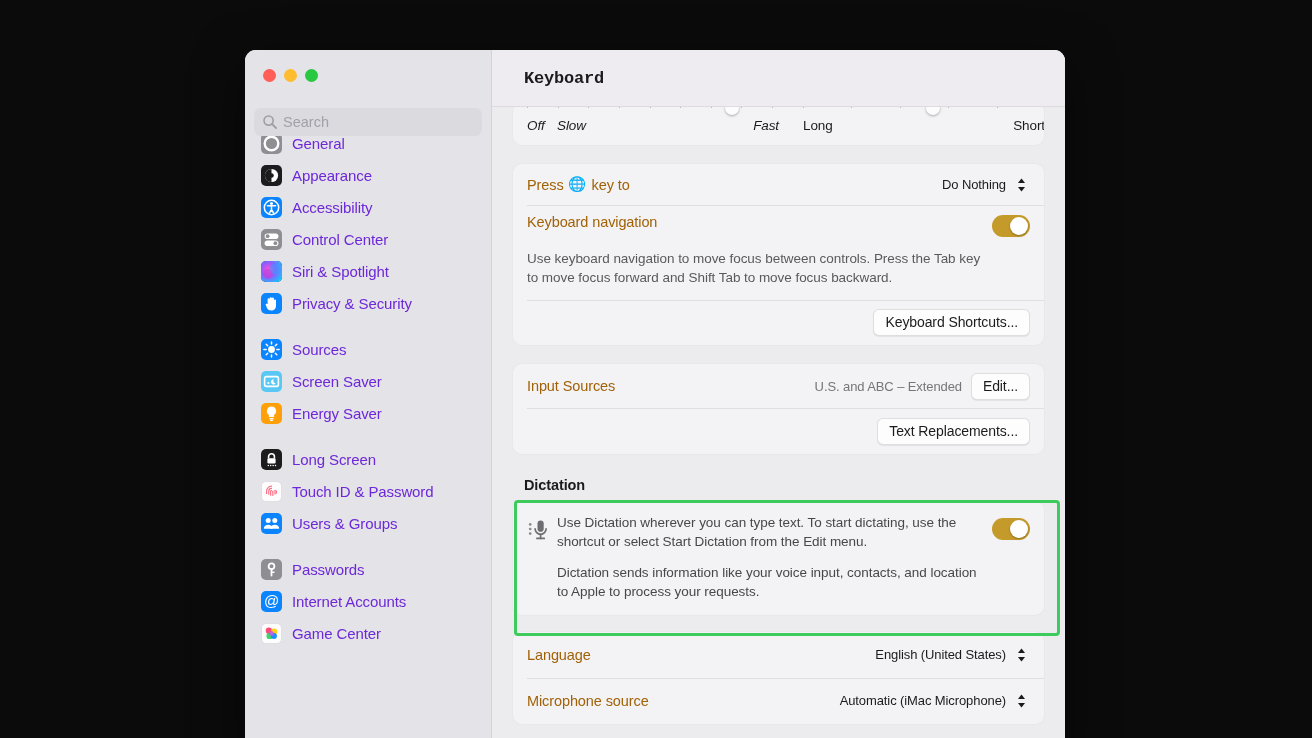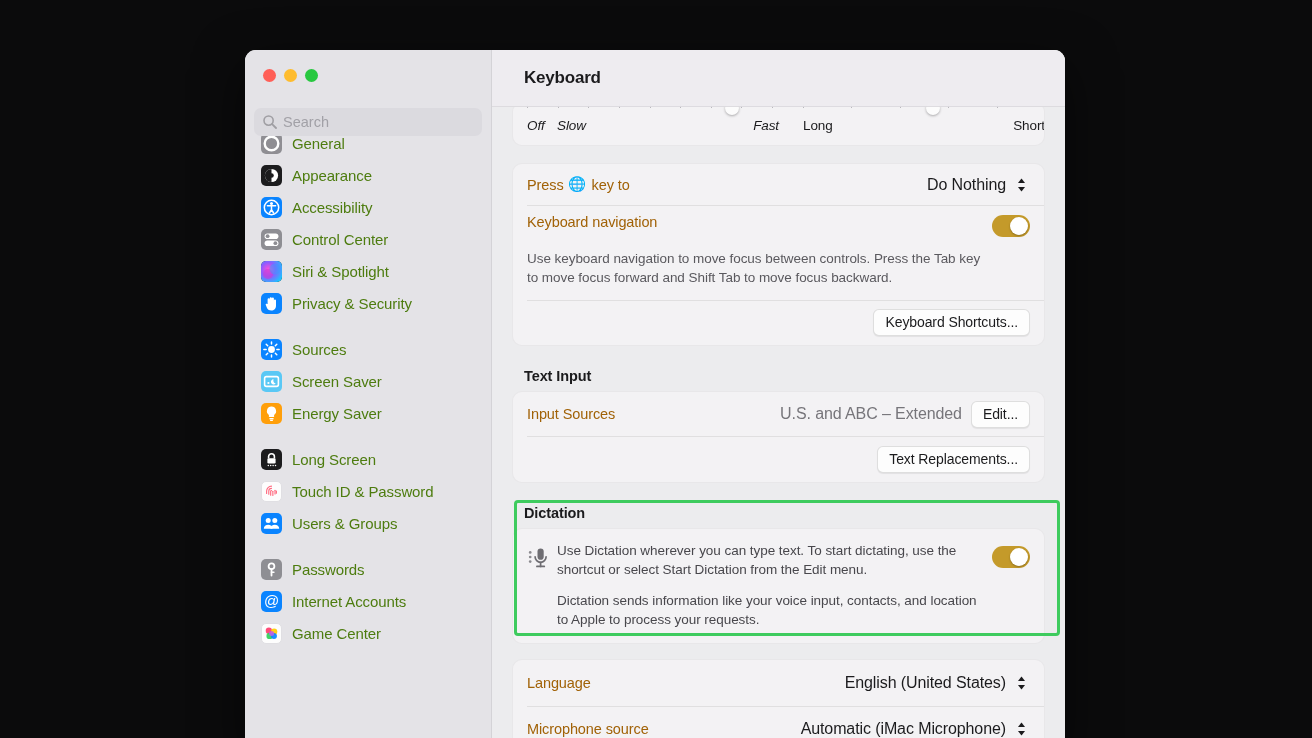--- a/index.html
+++ b/index.html
@@ -81,21 +81,21 @@
     display: flex;
     align-items: center;
     height: 32px;
     padding: 0 7px;
     border-radius: 7px;
     gap: 10px;
     cursor: default;
   }
   .nav-item .label {
     font-size: 15px;
-    color: #4d7c0f;
+    color: #6d28d9;
     letter-spacing: -.1px;
     white-space: nowrap;
   }
   .nav-item.clipped { margin-top: -16px; opacity: .99; }
   .nav-gap { height: 14px; }
 
   .ico {
     width: 21px; height: 21px;
     border-radius: 5px;
     flex: 0 0 21px;
@@ -122,20 +122,21 @@
     display: flex;
     align-items: center;
     padding-left: 32px;
     z-index: 5;
   }
   #titlebar .title {
     font-size: 17px;
     font-weight: 700;
     color: #1b1b1d;
     letter-spacing: -.2px;
+    font-family: Liberation Mono, monospace;
   }
 
   #content {
     position: absolute;
     top: 0; left: 0; right: 0; bottom: 0;
     padding: 0 20px;
   }
 
   .group {
     background: #f3f2f4;
@@ -165,21 +166,21 @@
     height: 1px;
     background: rgba(0,0,0,.08);
   }
   .row .rlabel {
     font-size: 14.5px;
     color: #a16207;
     letter-spacing: -.1px;
   }
   .row .spacer { flex: 1; }
   .row .rvalue {
-    font-size: 16px;
+    font-size: 13px;
     color: #1b1b1d;
     letter-spacing: -.1px;
   }
   .row .rvalue.dim { color: #76757a; }
 
   
   .stepper {
     width: 17px; height: 22px;
     border-radius: 4px;
     margin-left: 7px;
@@ -586,21 +587,20 @@
             <div class="knob"></div>
           </div>
         </div>
         <div class="desc" style="padding-top:0;padding-bottom:13px;">Use keyboard navigation to move focus between controls. Press the Tab key to move focus forward and Shift Tab to move focus backward.</div>
 
         <div class="row sep" style="justify-content:flex-end;padding-top:9px;padding-bottom:9px;">
           <button class="pushbtn">Keyboard Shortcuts...</button>
         </div>
       </div>
 
-      <div class="section-head" style="margin-top:22px;">Text Input</div>
       <div class="group">
         <div class="row" style="min-height:44px;">
           <span class="rlabel">Input Sources</span>
           <span class="spacer"></span>
           <span class="rvalue dim" style="margin-right:9px;">U.S. and ABC – Extended</span>
           <button class="pushbtn">Edit...</button>
         </div>
         <div class="row" style="justify-content:flex-end;min-height:46px;">
           <button class="pushbtn">Text Replacements...</button>
         </div>

